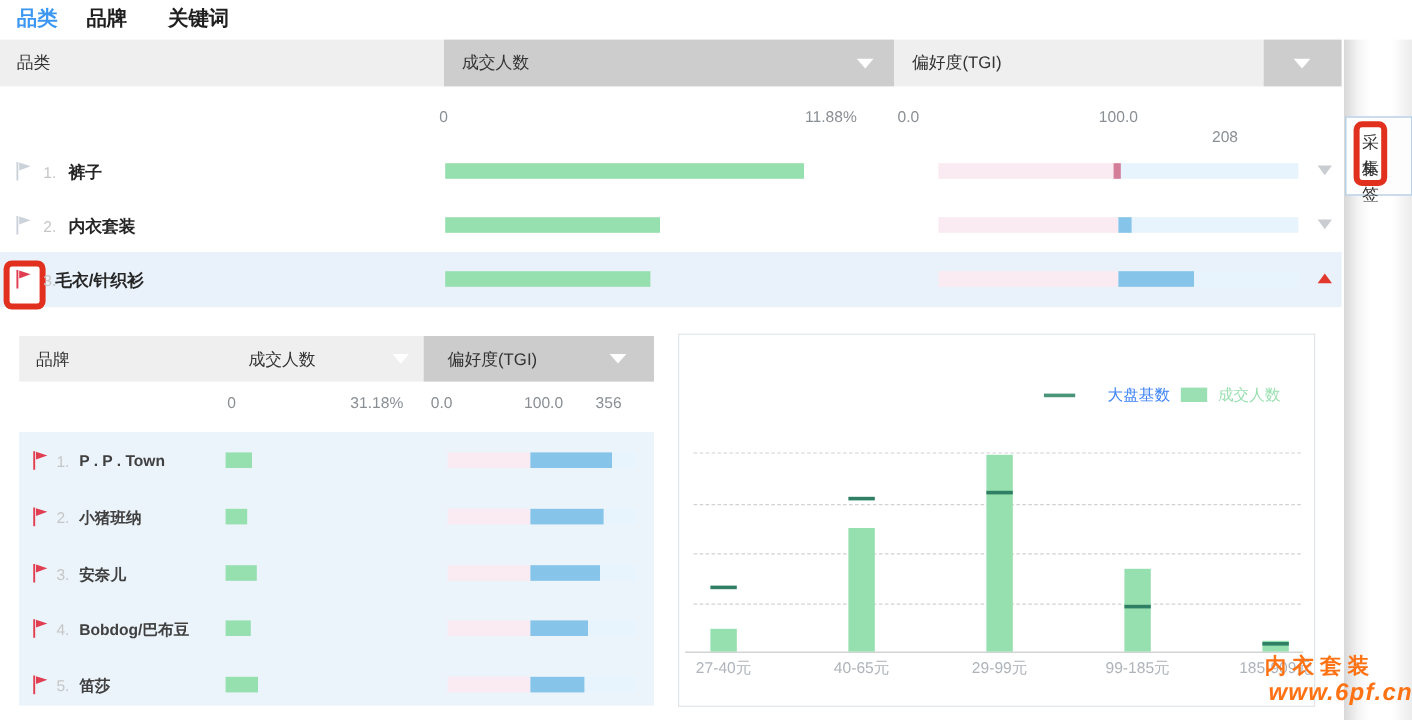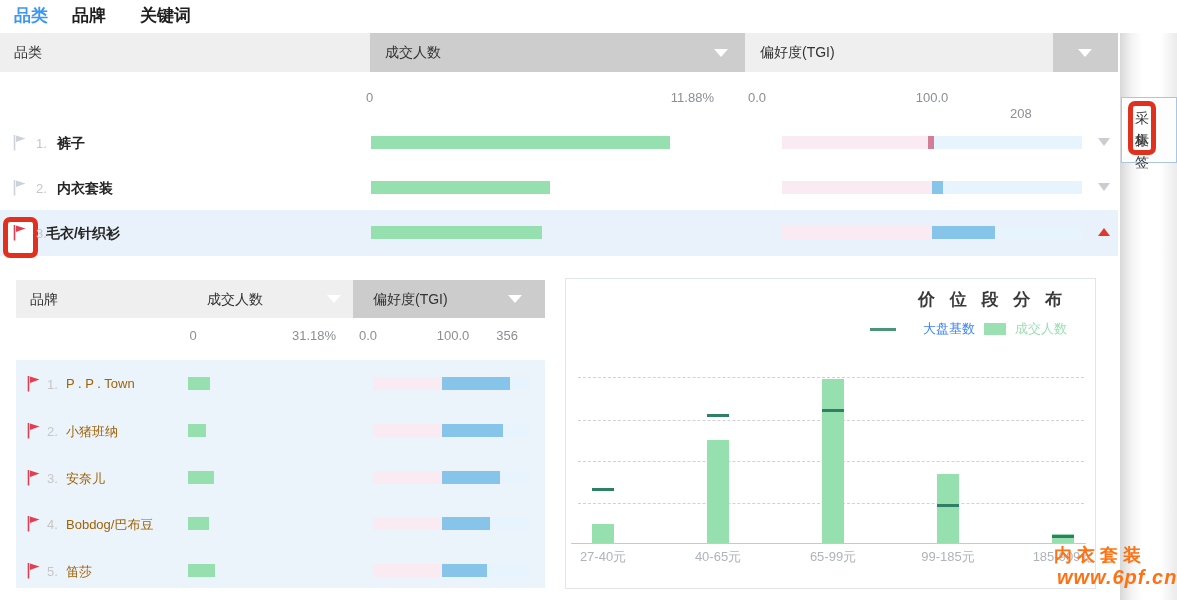--- a/index.html
+++ b/index.html
@@ -32,21 +32,21 @@
   
   .strip{position:absolute;left:1120px;top:33px;width:57px;height:567px;
          background:linear-gradient(90deg,#d8d8d8 0px,#f4f4f4 12px,#ffffff 22px,#ffffff 40px,#ebebeb 57px);}
   .bluebox{position:absolute;left:1121px;top:97px;width:56px;height:66px;border:1px solid #a9c6e2;background:#fdfdfd;box-sizing:border-box;}
   .collect-red{position:absolute;left:1128px;top:101px;width:28px;height:54px;border:5px solid #e1301e;border-radius:7px;background:#fff;box-sizing:border-box;}
   .collect-btn{width:100%;height:22px;line-height:22px;text-align:center;font-size:14px;color:#333;cursor:pointer;}
   
   .bth{position:absolute;height:38px;line-height:38px;font-size:14px;color:#333;top:280px;}
   .bbody{position:absolute;left:16px;top:360px;width:529px;height:228px;background:#ecf4fb;}
   .brow{position:absolute;left:16px;width:529px;height:46px;}
-  .brow .rname{font-size:13px;font-weight:400;color:#a16207;}
+  .brow .rname{font-size:13px;font-weight:700;color:#404040;}
   
   .chart-panel{position:absolute;left:565px;top:278px;width:529px;height:309px;border:1px solid #e2e5e8;background:#fff;box-sizing:content-box;}
   .ctitle{position:absolute;right:28px;top:9px;font-size:17px;font-weight:600;letter-spacing:5px;color:#3a3a3a;}
   .clegend{position:absolute;right:28px;top:41px;display:flex;align-items:center;gap:9px;font-size:13px;}
   .leg-line{width:26px;height:3px;background:#4a9478;margin-right:18px;}
   .leg-dark{color:#3b82f6;}
   .leg-rect{width:22px;height:12px;background:#9be0b2;}
   .leg-green{color:#98dfb0;}
   .gl{position:absolute;left:12px;width:506px;border-top:1px dashed #d2d2d2;height:0;}
   .baseline{position:absolute;left:5px;top:264px;width:515px;border-top:1px solid #c9c9c9;height:0;}
@@ -218,21 +218,20 @@
   <span class="rname" style="left:50px">笛莎</span>
   <div class="gbar" style="left: 172px; width: 27px;"></div>
   <div class="tgi" style="left:357px;width:157px">
     <div class="tgi-pink" style="width:69px"></div>
     <div class="tgi-lblue" style="left:69px;width:88px"></div>
     <div class="tgi-marker" style="left: 69px; background: rgb(134, 196, 233); width: 45px;"></div>
   </div>
 </div>
 
 <div class="chart-panel">
-  <div class="ctitle">价 位 段 分 布</div>
   <div class="clegend">
     <span class="leg-line"></span>
     <span class="leg-dark">大盘基数</span>
     <span class="leg-rect"></span>
     <span class="leg-green">成交人数</span>
   </div>
 
   <div class="gl" style="top:98px"></div>
   <div class="gl" style="top:141px"></div>
   <div class="gl" style="top:182px"></div>
@@ -247,19 +246,19 @@
     <div class="cbar" style="left: 486px; height: 9px;"></div>
     <div class="cdash" style="left: 26px; bottom: 52px;"></div>
     <div class="cdash" style="left: 141px; bottom: 126px;"></div>
     <div class="cdash" style="left: 256px; bottom: 131px;"></div>
     <div class="cdash" style="left: 371px; bottom: 36px;"></div>
     <div class="cdash" style="left: 486px; bottom: 5px;"></div>
   </div>
 
   <div class="xlab" style="left:-20px">27-40元</div>
   <div class="xlab" style="left:95px">40-65元</div>
-  <div class="xlab" style="left:210px">65-99元</div>
+  <div class="xlab" style="left:210px">29-99元</div>
   <div class="xlab" style="left:325px">99-185元</div>
   <div class="xlab" style="left:440px">185-909元</div>
 </div>
 
 <div class="wm1">内衣套装</div>
 <div class="wm2">www.6pf.cn</div>
 
 </body></html>

